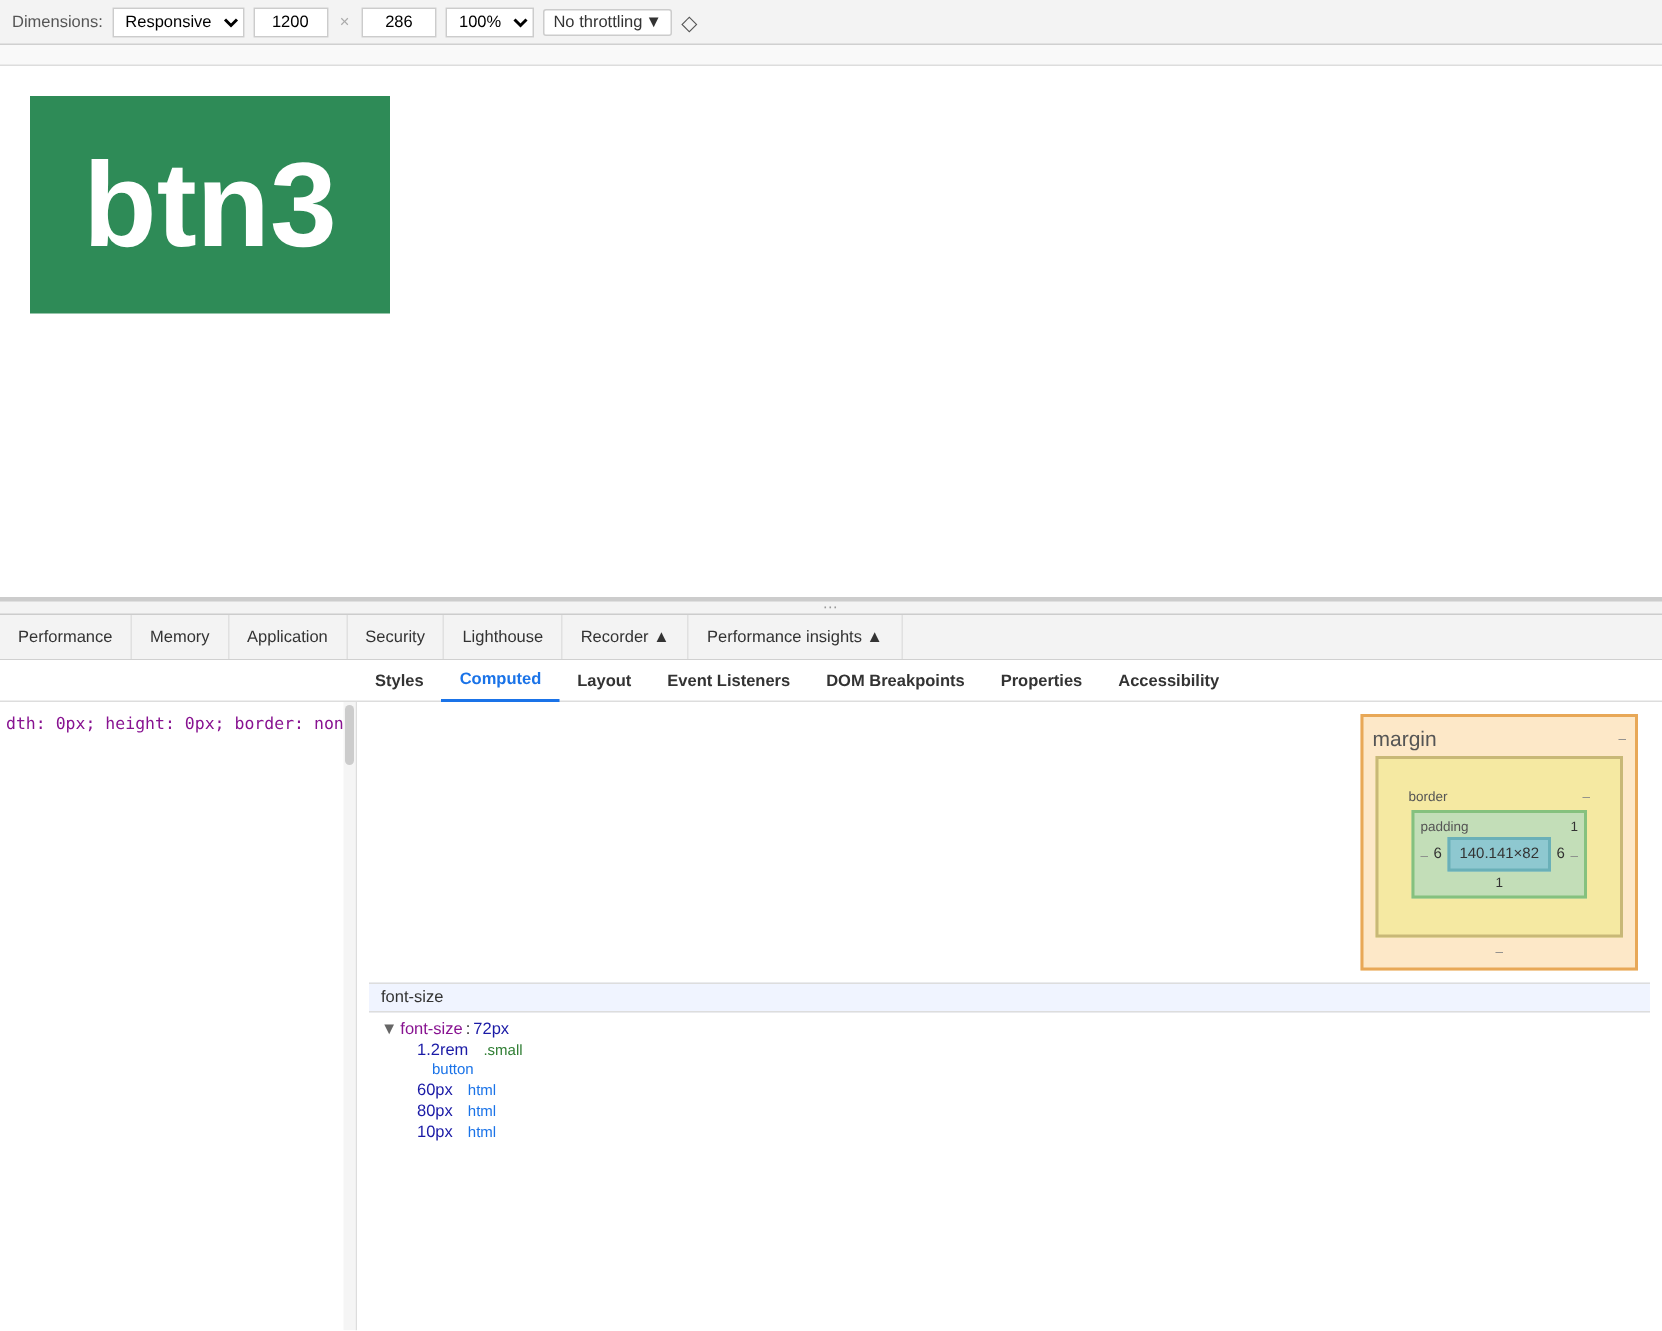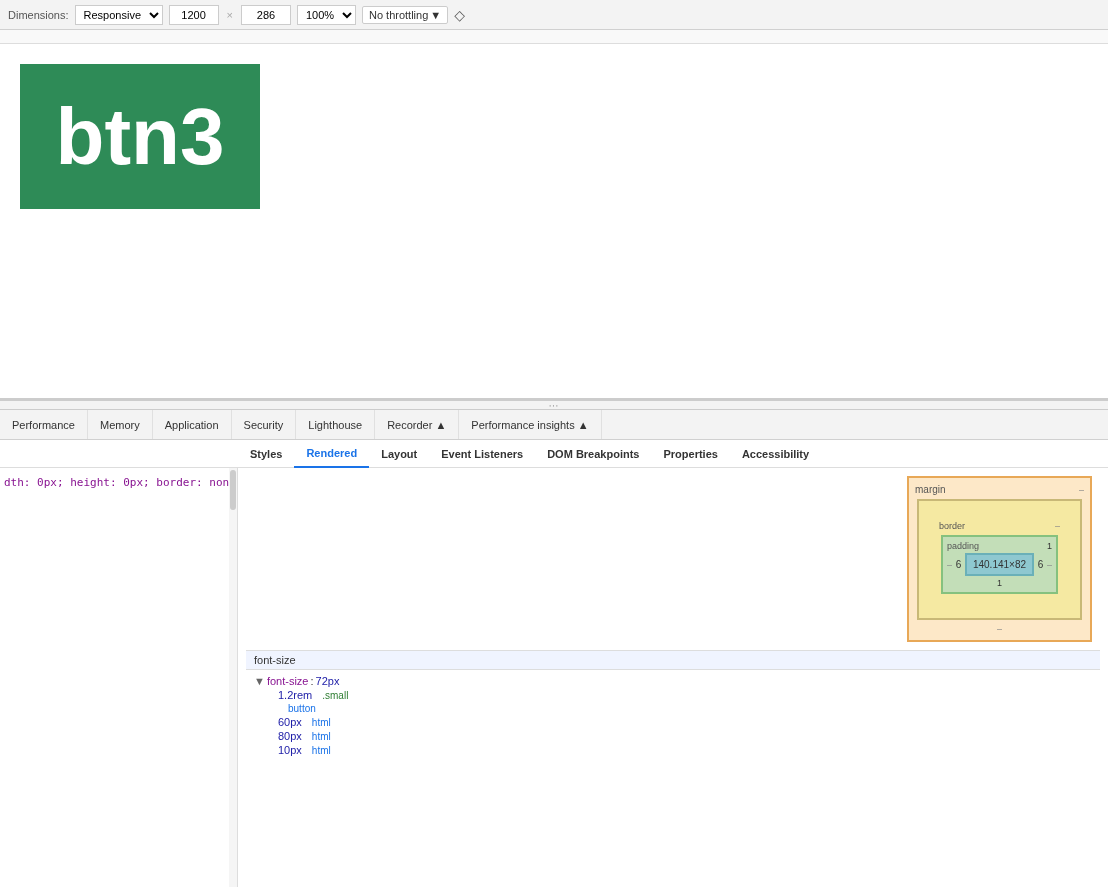--- a/index.html
+++ b/index.html
@@ -290,21 +290,21 @@
   <div class="devtools-tab">
     <span>Performance insights ▲</span>
   </div>
 </div>
 
 <div class="sub-tabs">
   <div class="sub-tab">
     <span>Styles</span>
   </div>
   <div class="sub-tab active">
-    <span>Rendered</span>
+    <span>Computed</span>
   </div>
   <div class="sub-tab">
     <span>Layout</span>
   </div>
   <div class="sub-tab">
     <span>Event Listeners</span>
   </div>
   <div class="sub-tab">
     <span>DOM Breakpoints</span>
   </div>
@@ -326,21 +326,21 @@
       <div class="dom-scrollbar-thumb"></div>
     </div>
   </div>
 
   <div class="computed-panel">
 
     <div class="box-model-container">
 
       <div class="box-model" style="border:2px solid #e8a857; background:#fde8c8; padding:6px;">
         <div class="bm-section-row">
-          <span style="font-size:10px;color:#555;">margin</span>
+          <span style="font-size:14px;color:#555;">margin</span>
           <span style="font-size:9px;color:#888;margin-left:4px;">–</span>
         </div>
 
         <div style="border:2px solid #c8b877; background:#f5e9a2; margin:4px 2px; padding:20px;">
           <div class="bm-section-row">
             <span style="font-size:9px;color:#555;">border</span>
             <span style="font-size:9px;color:#888;margin-left:4px;">–</span>
           </div>
 
           <div style="border:2px solid #85c17e; background:#c3deb8; margin:4px 2px; padding:4px;">

